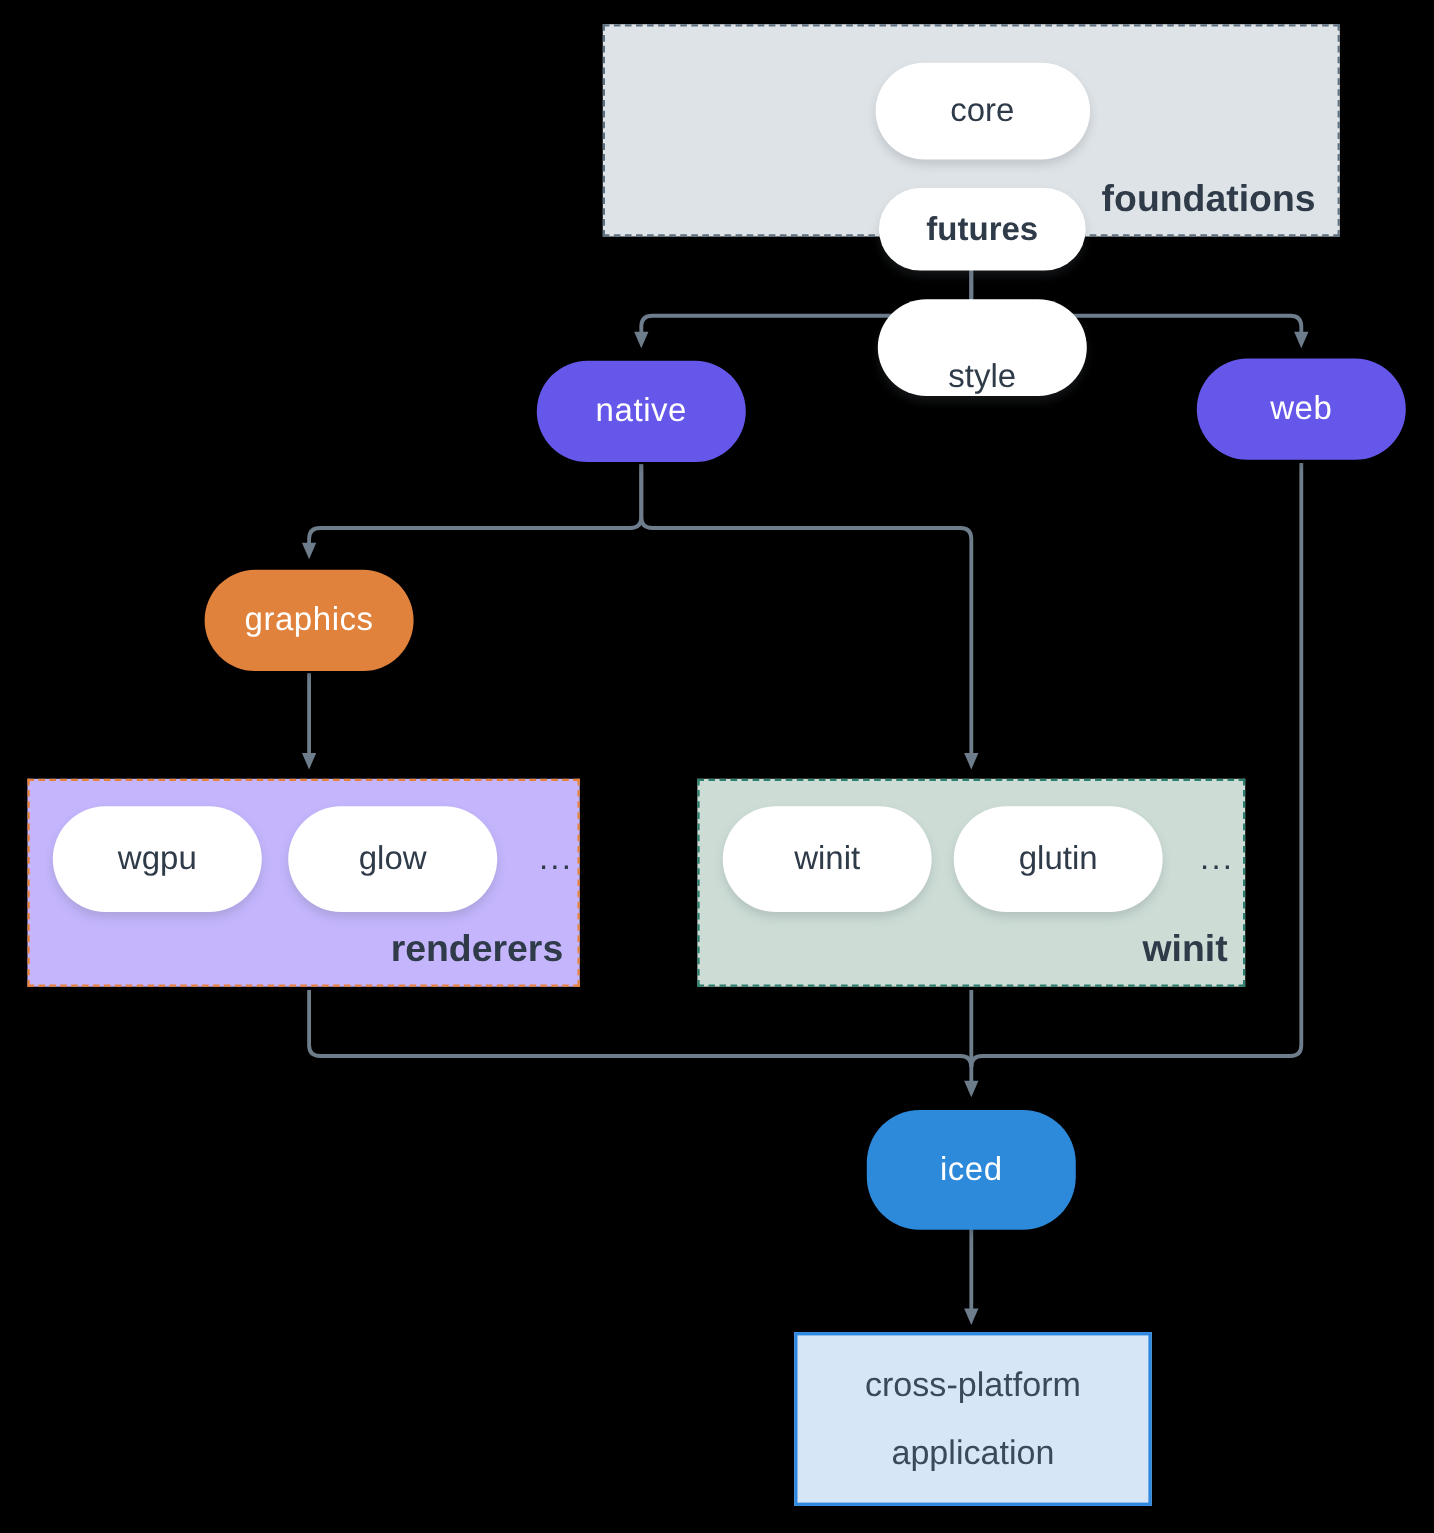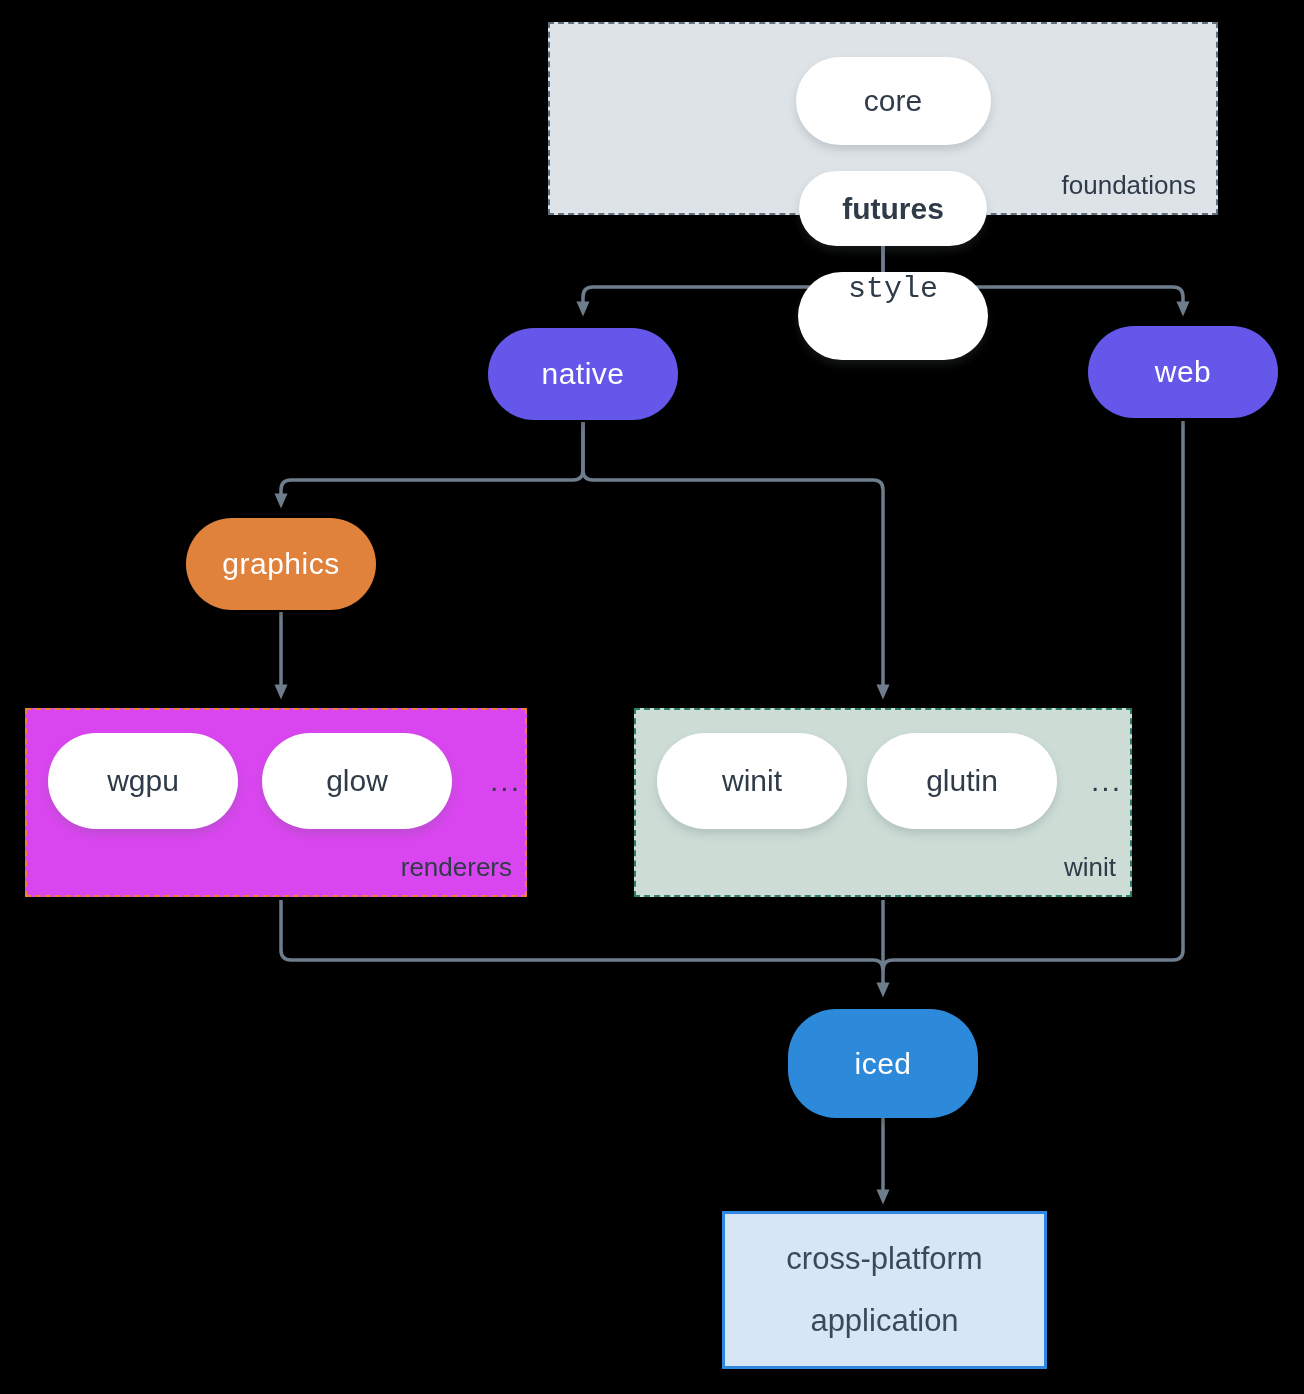--- a/index.html
+++ b/index.html
@@ -10,25 +10,25 @@
   svg.wires{position:absolute;left:0;top:0;z-index:1;}
   .node{position:absolute;display:flex;align-items:center;justify-content:center;z-index:2;box-sizing:border-box;}
   .pill{border-radius:48px;font-size:30px;}
   .pill-white{background:#ffffff;color:#2f3b49;box-shadow:0 5px 9px rgba(90,100,110,0.22);}
   .pill-color{color:#ffffff;letter-spacing:0.5px;box-shadow:0 4px 8px rgba(0,0,0,0.18);}
   .pill-purple{background:#6557e9;}
   .pill-orange{background:#e0813c;}
   .pill-blue{background:#2d89da;}
   .group{position:absolute;box-sizing:border-box;z-index:2;}
   .group-foundations{background:#dee3e7;border:2px dashed #5f7180;}
-  .group-renderers{background:#d946ef;border:2px dashed #e8823b;}
+  .group-renderers{background:#c4b5fd;border:2px dashed #e8823b;}
   .group-shells{background:#cdddd6;border:2px dashed #2e7e6e;}
   .group-row{display:flex;align-items:center;}
   .group-row .pill{height:96px;width:190px;display:flex;align-items:center;justify-content:center;}
-  .group-label{position:absolute;font-size:26px;color:#2f3b49;z-index:3;}
+  .group-label{position:absolute;font-size:34px;color:#2f3b49;z-index:3;font-weight:bold;}
   .ellipsis{font-size:30px;color:#2f3b49;margin-left:14px;letter-spacing:2px;}
   .app-box{
     position:absolute;box-sizing:border-box;z-index:2;
     background:#d6e6f7;border:3px solid #2f88e0;
     display:flex;align-items:center;justify-content:center;text-align:center;
     font-size:31px;line-height:62px;color:#3a4a5a;
   }
 </style>
 </head>
 <body>
@@ -64,21 +64,21 @@
   </svg>
 
   <div class="group group-foundations" style="left:548px;top:22px;width:670px;height:193px;">
     <div class="group-row" style="margin:33px 0 0 20px;gap:26px;flex-direction:column;">
       <div class="pill pill-white" style="width:195px;height:88px;display:flex;align-items:center;justify-content:center;">
         <span>core</span>
       </div>
       <div class="pill pill-white" style="width:188px;height:75px;display:flex;align-items:center;justify-content:center;font-weight:bold;">
         <span>futures</span>
       </div>
-      <div class="pill pill-white" style="width:190px;height:88px;display:flex;align-items:flex-start;justify-content:center;font-family:Liberation Mono, monospace;">
+      <div class="pill pill-white" style="width:190px;height:88px;display:flex;align-items:flex-end;justify-content:center;">
         <span>style</span>
       </div>
     </div>
     <div class="group-label" style="right:20px;bottom:12px;">foundations</div>
   </div>
 
   <div class="node pill pill-color pill-purple" style="left:488px;top:328px;width:190px;height:92px;">
     <span>native</span>
   </div>
 

